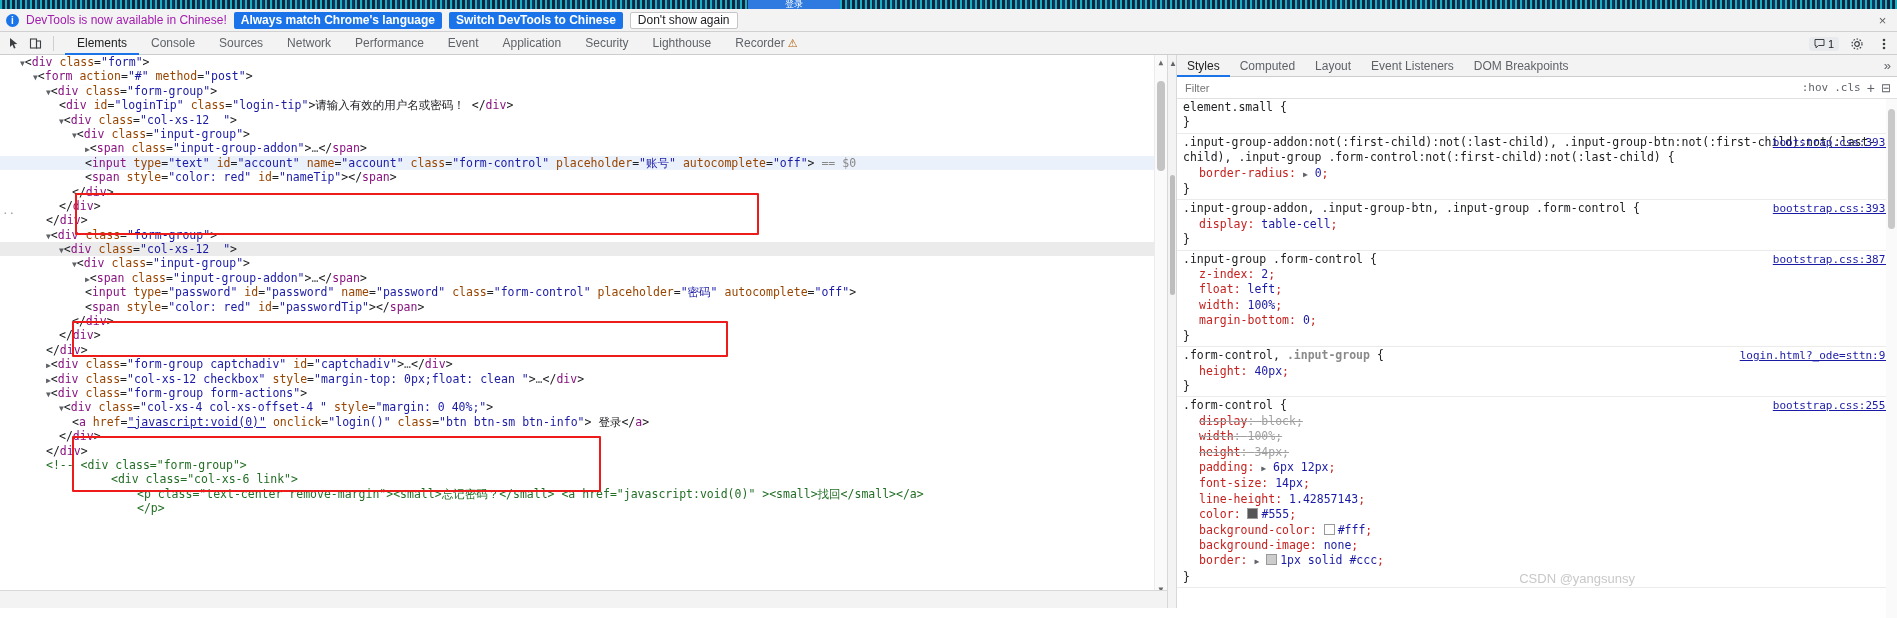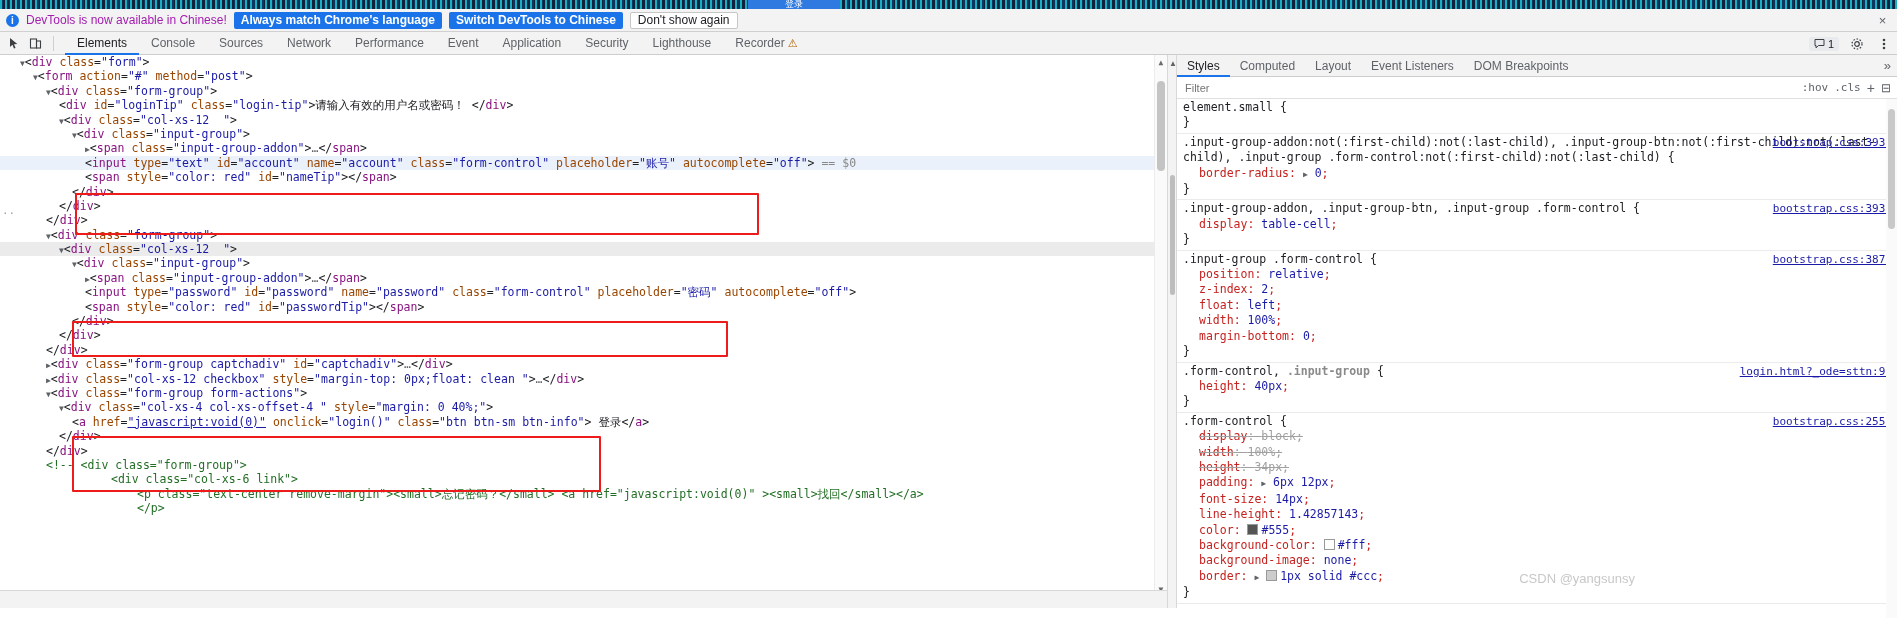--- a/index.html
+++ b/index.html
@@ -356,21 +356,20 @@
         </div>
         <div class="css-rule">
           <span class="src">bootstrap.css:3932</span>
           <div><span class="sel-txt">.input-group-addon, .input-group-btn, .input-group .form-control</span> <span class="brace">{</span></div>
           <span class="prop"><span class="pname">display</span>: <span class="pval">table-cell</span>;</span>
           <div class="brace">}</div>
         </div>
         <div class="css-rule">
           <span class="src">bootstrap.css:3877</span>
           <div><span class="sel-txt">.input-group .form-control</span> <span class="brace">{</span></div>
-          <span class="prop"><span class="pname">position</span>: <span class="pval">relative</span>;</span>
           <span class="prop"><span class="pname">z-index</span>: <span class="pval">2</span>;</span>
           <span class="prop"><span class="pname">float</span>: <span class="pval">left</span>;</span>
           <span class="prop"><span class="pname">width</span>: <span class="pval">100%</span>;</span>
           <span class="prop"><span class="pname">margin-bottom</span>: <span class="pval">0</span>;</span>
           <div class="brace">}</div>
         </div>
         <div class="css-rule">
           <span class="src">login.html?_ode=sttn:95</span>
           <div><span class="sel-txt">.form-control</span>, <span class="sel-dim">.input-group</span> <span class="brace">{</span></div>
           <span class="prop"><span class="pname">height</span>: <span class="pval">40px</span>;</span>

